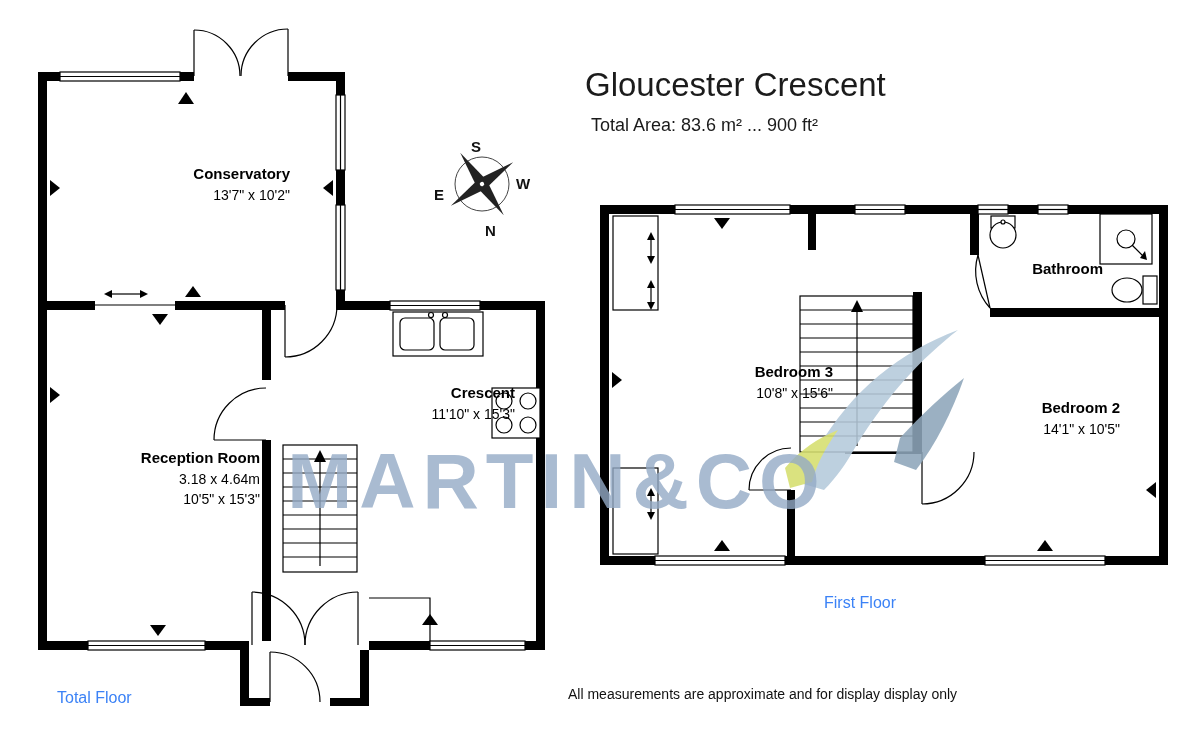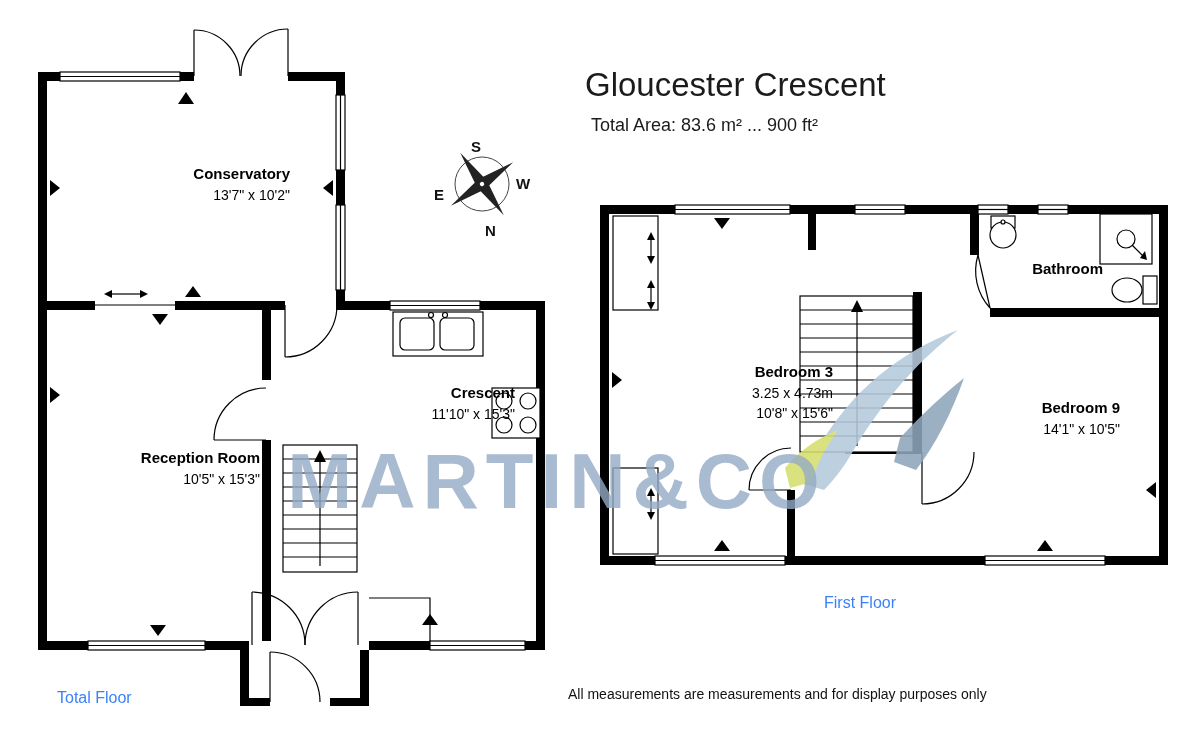--- a/index.html
+++ b/index.html
@@ -257,38 +257,38 @@
 <div class="overlay title">Gloucester Crescent</div>
 <div class="overlay subtitle">Total Area: 83.6 m² ... 900 ft²</div>
 
 <div class="room-label" style="left:90px;top:165px;width:200px">
   <div class="room-name">Conservatory</div>
   <div class="room-dim">13'7" x 10'2"</div>
 </div>
 
 <div class="room-label" style="left:60px;top:449px;width:200px">
   <div class="room-name">Reception Room</div>
+  <div class="room-dim">3.18 x 4.64m</div>
   <div class="room-dim">10'5" x 15'3"</div>
 </div>
 
 <div class="room-label" style="left:325px;top:384px;width:190px">
   <div class="room-name">Crescent</div>
   <div class="room-dim">11'10" x 15'3"</div>
 </div>
 
 <div class="room-label" style="left:633px;top:363px;width:200px">
   <div class="room-name">Bedroom 3</div>
-  <div class="room-dim">3.25 x 4.73m</div>
   <div class="room-dim">10'8" x 15'6"</div>
 </div>
 
 <div class="room-label" style="left:920px;top:399px;width:200px">
-  <div class="room-name">Bedroom 9</div>
+  <div class="room-name">Bedroom 2</div>
   <div class="room-dim">14'1" x 10'5"</div>
 </div>
 
 <div class="room-label" style="left:1008px;top:260px;width:95px">
   <div class="room-name">Bathroom</div>
 </div>
 
 <div class="overlay floor-label" style="left:57px;top:689px">Total Floor</div>
 <div class="overlay floor-label" style="left:824px;top:594px">First Floor</div>
-<div class="overlay disclaimer">All measurements are measurements and for display purposes only</div>
+<div class="overlay disclaimer">All measurements are approximate and for display display only</div>
 
 </body></html>

